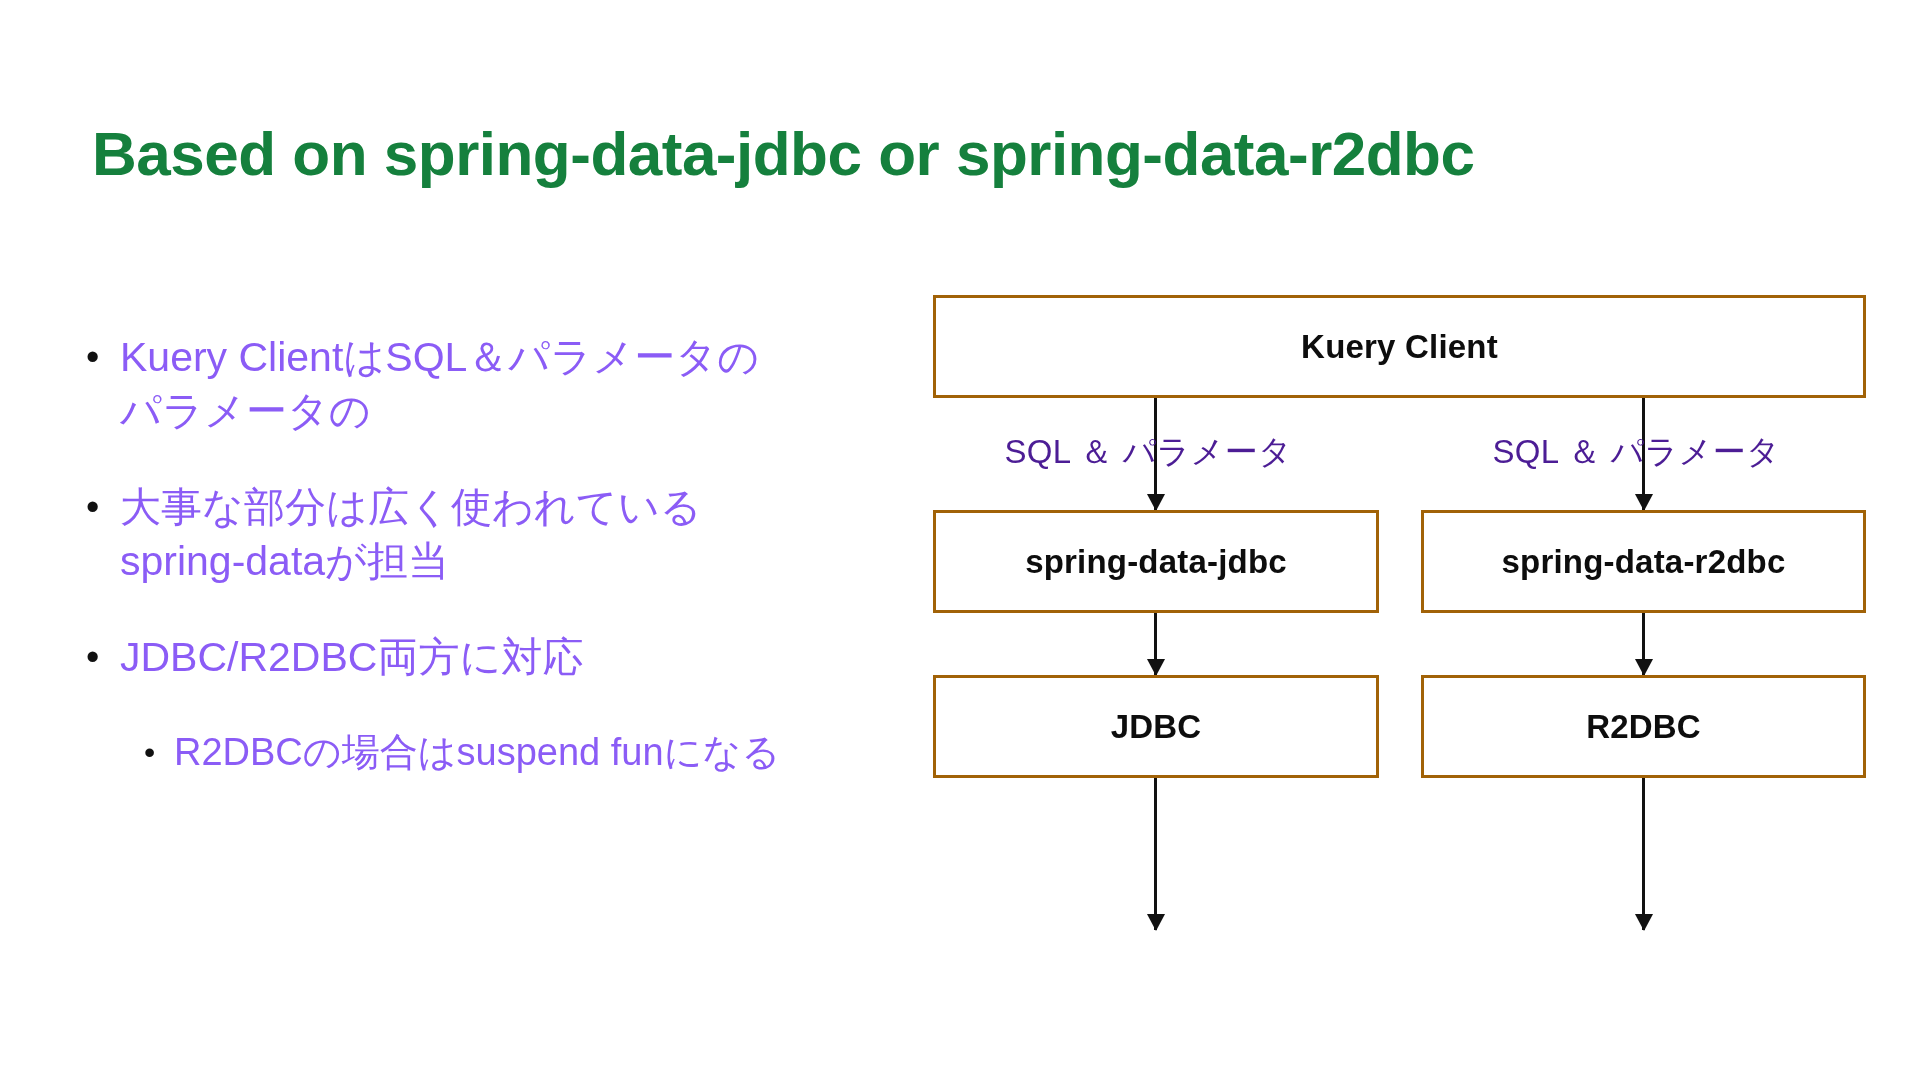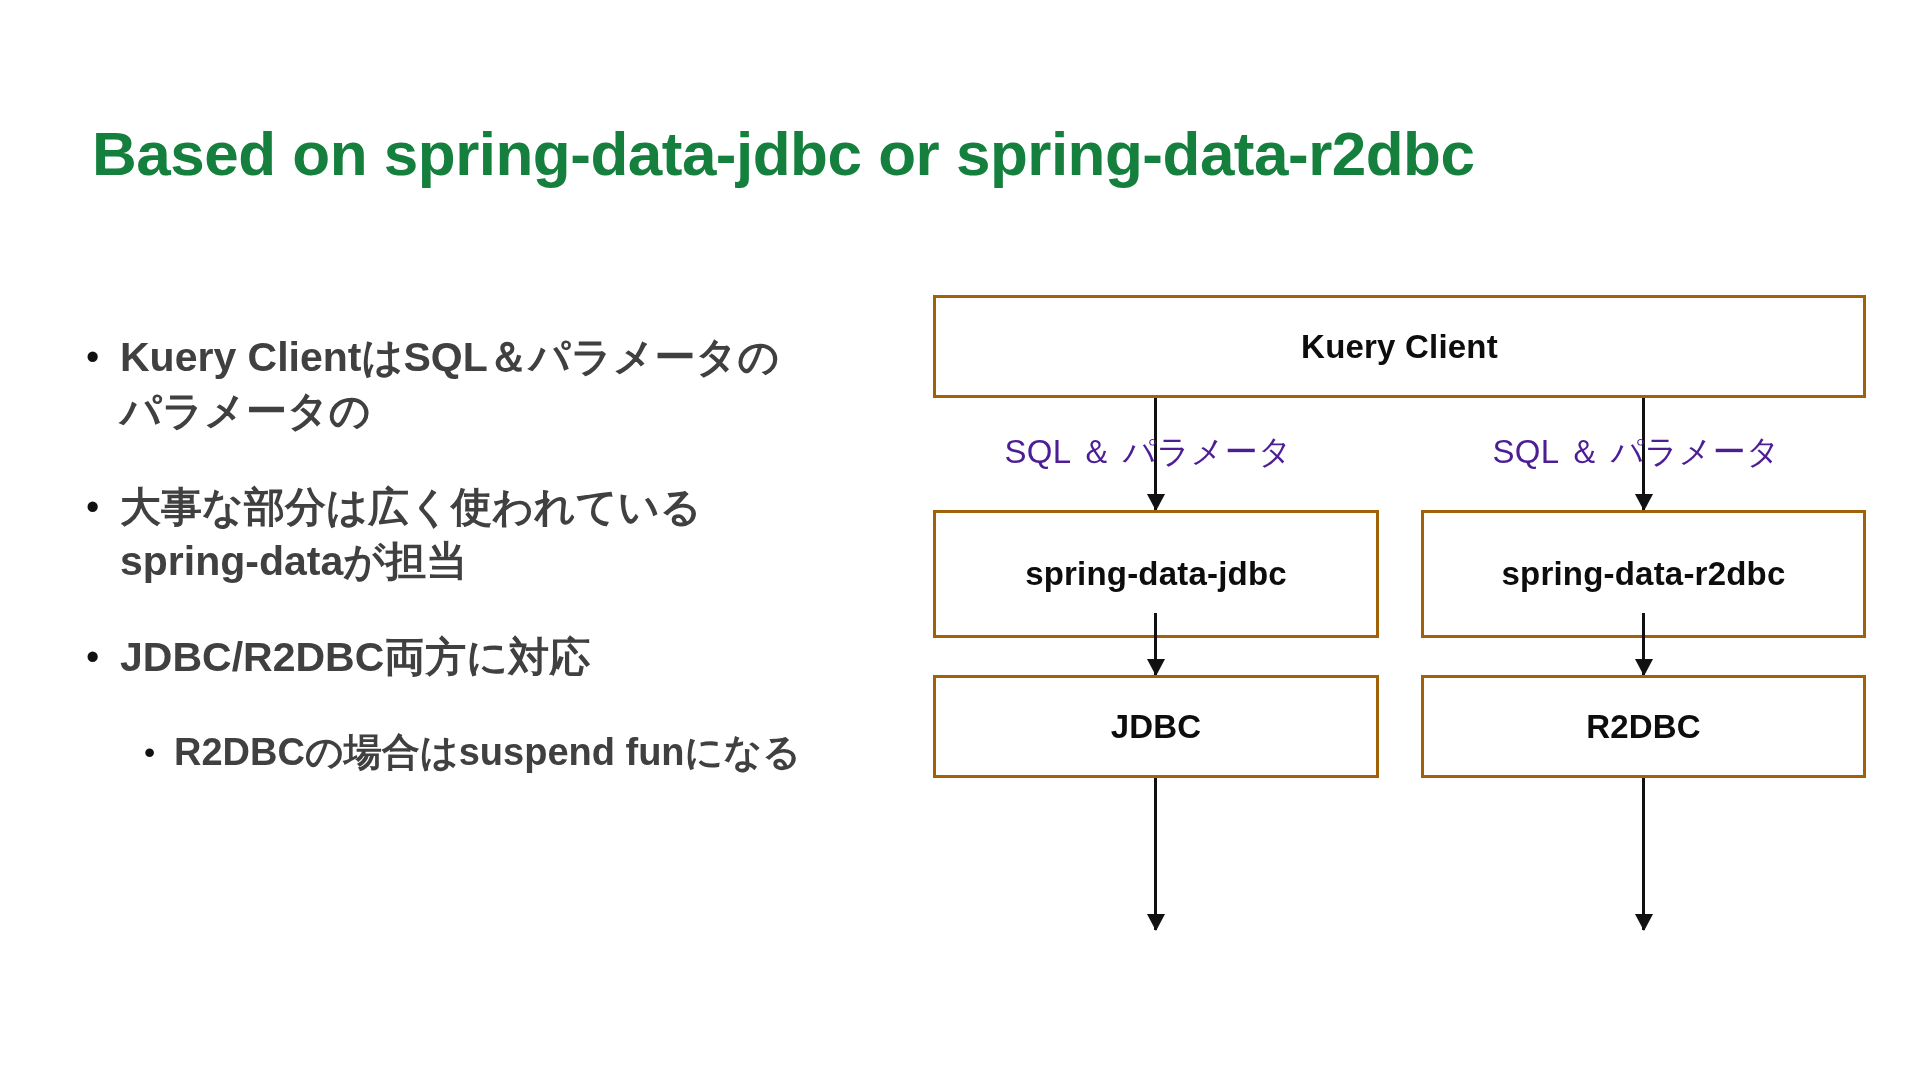--- a/index.html
+++ b/index.html
@@ -60,22 +60,22 @@
   }
   .bullet-row.sub .bullet-dot {
     width: 30px;
     font-size: 32px;
     line-height: 50px;
   }
   .bullet-text {
     flex: 1 1 auto;
     font-size: 41px;
     line-height: 1.32;
-    color: #404040;
-    font-weight: 700;
+    color: #8b5cf6;
+    font-weight: 400;
   }
   .bullet-row.sub .bullet-text {
     font-size: 38px;
   }
   .bullet-text .line {
     display: block;
     white-space: nowrap;
   }
 
   
@@ -99,21 +99,21 @@
     letter-spacing: 0.2px;
     color: #0d0d0d;
   }
   
   .dbox.full   { left: 0;   width: 933px; }
   
   .dbox.colL   { left: 0;   width: 446px; }
   .dbox.colR   { left: 488px; width: 445px; }
 
   .row1 { top: 0;   height: 103px; }
-  .row2 { top: 215px; height: 128px; }
+  .row2 { top: 215px; height: 103px; }
   .row3 { top: 380px; height: 103px; }
   .row4 { top: 635px; height: 105px; }
 
   
   .arrow {
     position: absolute;
     width: 3px;
     background: #111111;
   }
   .arrow::after {

